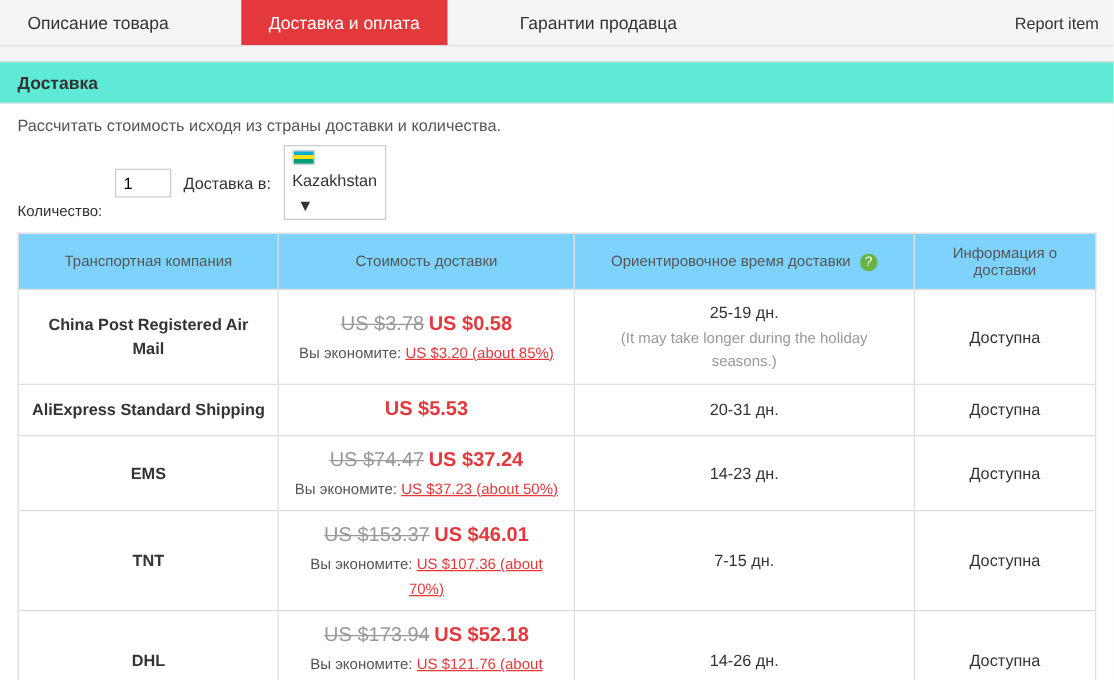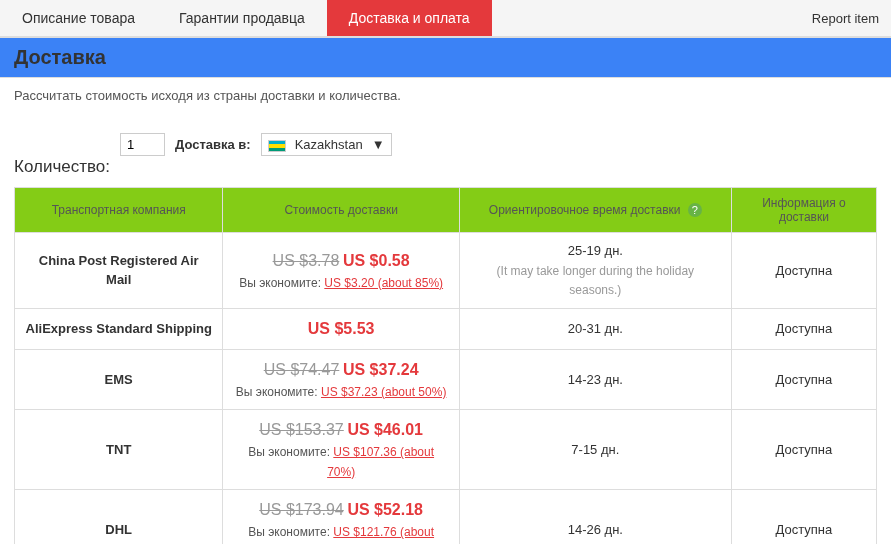--- a/index.html
+++ b/index.html
@@ -4,20 +4,21 @@
   <style>
     * { box-sizing: border-box; margin: 0; padding: 0; }
     body { font-family: Arial, sans-serif; font-size: 13px; background: #f5f5f5; color: #333; width: 891px; }
 
     .tabs {
       display: flex;
       background: #f5f5f5;
       border-bottom: 1px solid #ddd;
       align-items: center;
       position: relative;
+      gap: 36px;
     }
     .tab {
       padding: 10px 22px;
       cursor: pointer;
       font-size: 14px;
       color: #333;
       border: none;
       background: none;
       white-space: nowrap;
     }
@@ -29,80 +30,82 @@
       margin-left: auto;
       padding: 8px 12px;
       font-size: 13px;
       color: #333;
       cursor: pointer;
       text-decoration: none;
       align-self: center;
     }
 
     .section-header {
-      background: #3b82f6;
+      background: #5eead4;
       padding: 8px 14px;
-      font-size: 20px;
+      font-size: 14px;
       font-weight: bold;
       border-bottom: 1px solid #ddd;
       border-top: 1px solid #ddd;
+      margin-top: 12px;
     }
 
     .content-area {
       background: #fff;
       padding: 10px 14px 6px 14px;
     }
 
     .calc-text {
       font-size: 13px;
       color: #555;
       margin-bottom: 8px;
     }
 
     .qty-row {
       display: flex;
       align-items: center;
       gap: 10px;
       margin-bottom: 10px;
     }
-    .qty-label { font-size: 17px; margin-top: 46px; }
+    .qty-label { font-size: 12px; margin-top: 46px; }
     .qty-input {
       width: 45px;
       border: 1px solid #ccc;
       padding: 3px 6px;
       font-size: 13px;
     }
-    .dest-label { font-size: 13px; font-weight: bold; }
+    .dest-label { font-size: 13px; }
     .dest-select {
       border: 1px solid #ccc;
       padding: 3px 6px;
       font-size: 13px;
       background: #fff;
       cursor: pointer;
       display: flex;
-      align-items: flex-end;
+      align-items: flex-start;
       gap: 5px;
+      flex-direction: column;
     }
     .flag-icon {
       display: inline-block;
       width: 18px;
       height: 12px;
       background: linear-gradient(to bottom, #00afca 33%, #ffe000 33%, #ffe000 66%, #009b77 66%);
       border: 1px solid #ccc;
       vertical-align: middle;
       margin-right: 4px;
     }
 
     table {
       width: 100%;
       border-collapse: collapse;
       font-size: 13px;
     }
     th {
-      background: #84cc16;
+      background: #7dd3fc;
       border: 1px solid #ddd;
       padding: 8px 4px;
       text-align: center;
       font-weight: normal;
       color: #555;
       font-size: 12px;
     }
     td {
       border: 1px solid #ddd;
       padding: 8px 10px;
@@ -144,22 +147,22 @@
       font-size: 11px;
       cursor: pointer;
       margin-left: 4px;
     }
   </style>
 </head>
 <body>
 
 <div class="tabs">
   <button class="tab">Описание товара</button>
+  <button class="tab active">Доставка и оплата</button>
   <button class="tab">Гарантии продавца</button>
-  <button class="tab active">Доставка и оплата</button>
   <a class="report-link">Report item</a>
 </div>
 
 <div class="section-header">Доставка</div>
 
 <div class="content-area">
   <div class="calc-text">Рассчитать стоимость исходя из страны доставки и количества.</div>
   <div class="qty-row">
     <span class="qty-label">Количество:</span>
     <input class="qty-input" type="text" value="1" style="">

